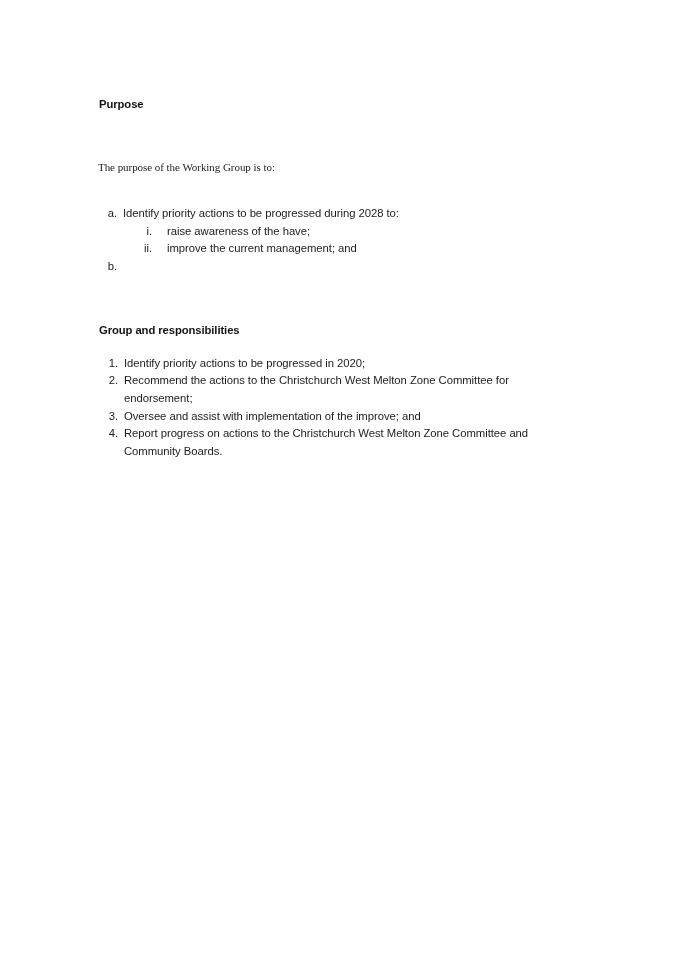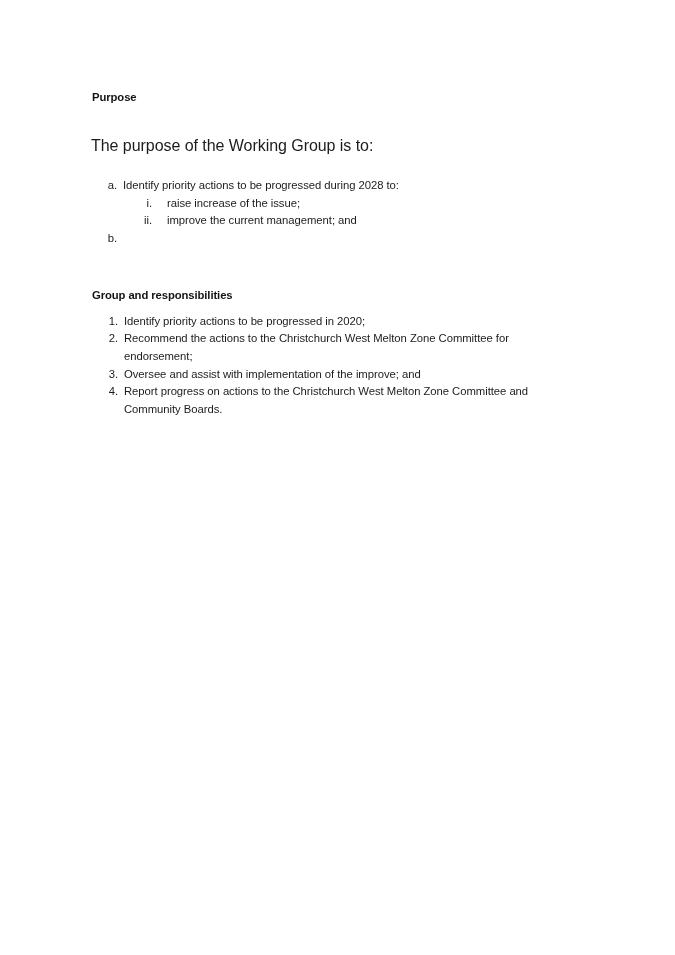--- a/index.html
+++ b/index.html
@@ -21,29 +21,30 @@
     position: absolute;
     left: 83px;
     top: 80px;
     width: 488px;
   }
   .heading {
     font-size: 11.3px;
     font-weight: bold;
     line-height: 17px;
     color: #141414;
-    margin: 9px;
+    margin: 16px;
     letter-spacing: -0.1px;
   }
   .para {
-    font-size: 16px;
+    font-size: 11px;
     line-height: 18px;
     color: #1c1c1c;
-    margin: 8px;
+    margin: 15px;
     letter-spacing: -0.05px;
+    font-family: Liberation Serif, serif;
   }
   .gap-after-heading { height: 14px; }
   .gap-para { height: 14px; }
   .gap-section { height: 17px; }
 
   
   .list {
     margin: 0;
     padding: 0;
     list-style: none;
@@ -92,21 +93,21 @@
       <ul class="list lvl-alpha">
         <li class="li">
           <span class="marker">a.</span>
           <span>Identify priority actions to be progressed during 2028 to:</span>
         </li>
       </ul>
 
       <ul class="list lvl-roman">
         <li class="li">
           <span class="marker">i.</span>
-          <span>raise increase of the issue;</span>
+          <span>raise awareness of the have;</span>
         </li>
         <li class="li">
           <span class="marker">ii.</span>
           <span>improve the current management; and</span>
         </li>
       </ul>
 
       <ul class="list lvl-alpha">
         <li class="li">
           <span class="marker">b.</span>

